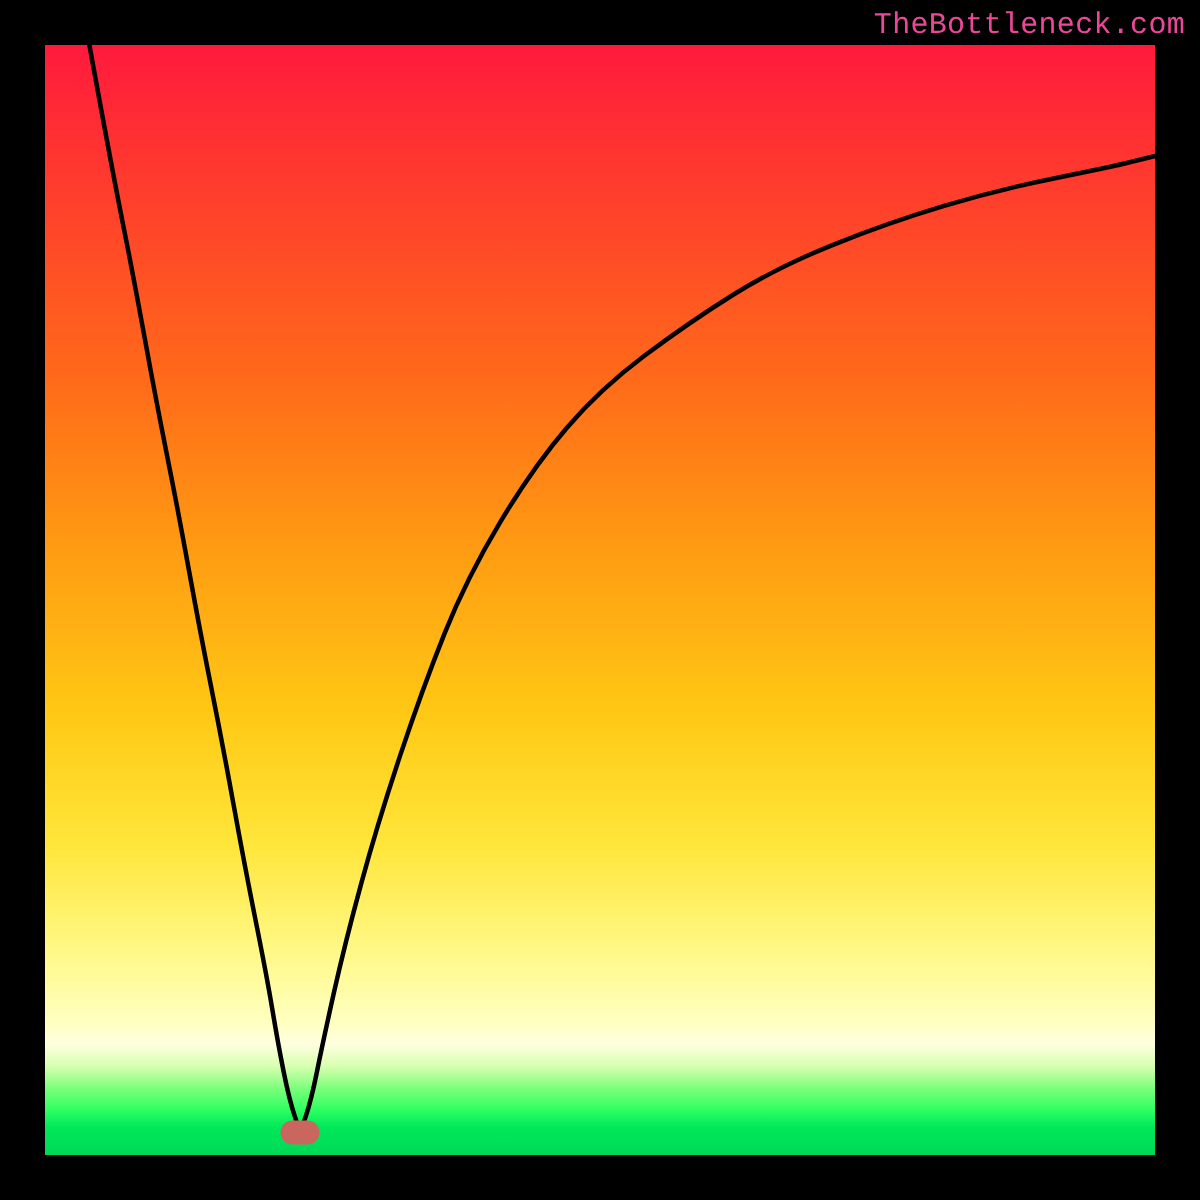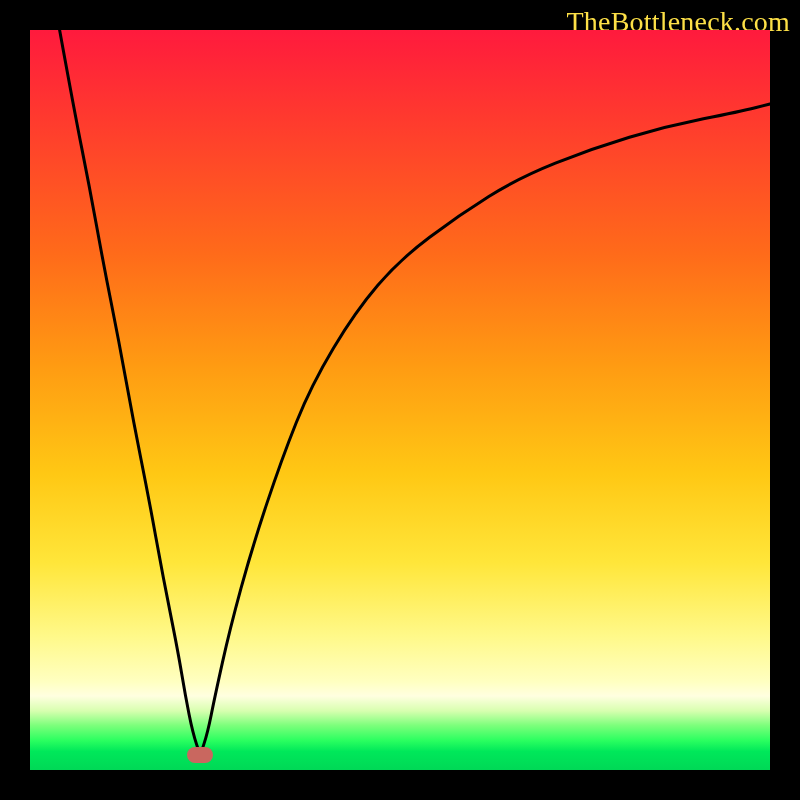--- a/index.html
+++ b/index.html
@@ -40,23 +40,23 @@
       #7bff7b 94%,
       #2bff60 96%,
       #00e85a 97.5%,
       #00d856 100%
     );
   }
   .watermark {
     position: absolute;
     top: 6px;
     right: 10px;
-    font-family: Liberation Serif, serif;
-    font-size: 28px;
-    color: #fde047;
+    font-family: Liberation Mono, monospace;
+    font-size: 20px;
+    color: #ec4899;
     letter-spacing: 0.2px;
     user-select: none;
   }
   .marker {
     position: absolute;
     width: 26px;
     height: 16px;
     border-radius: 10px;
     background: #c9675f;
   }

